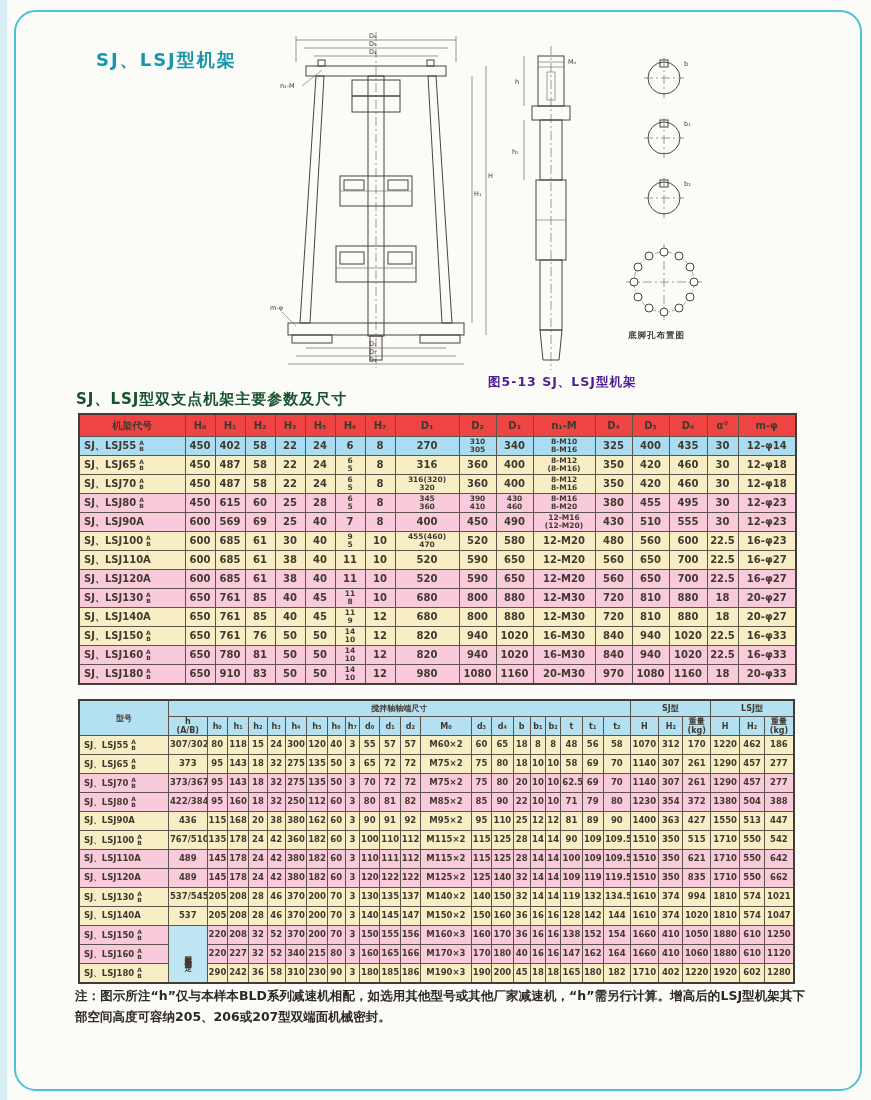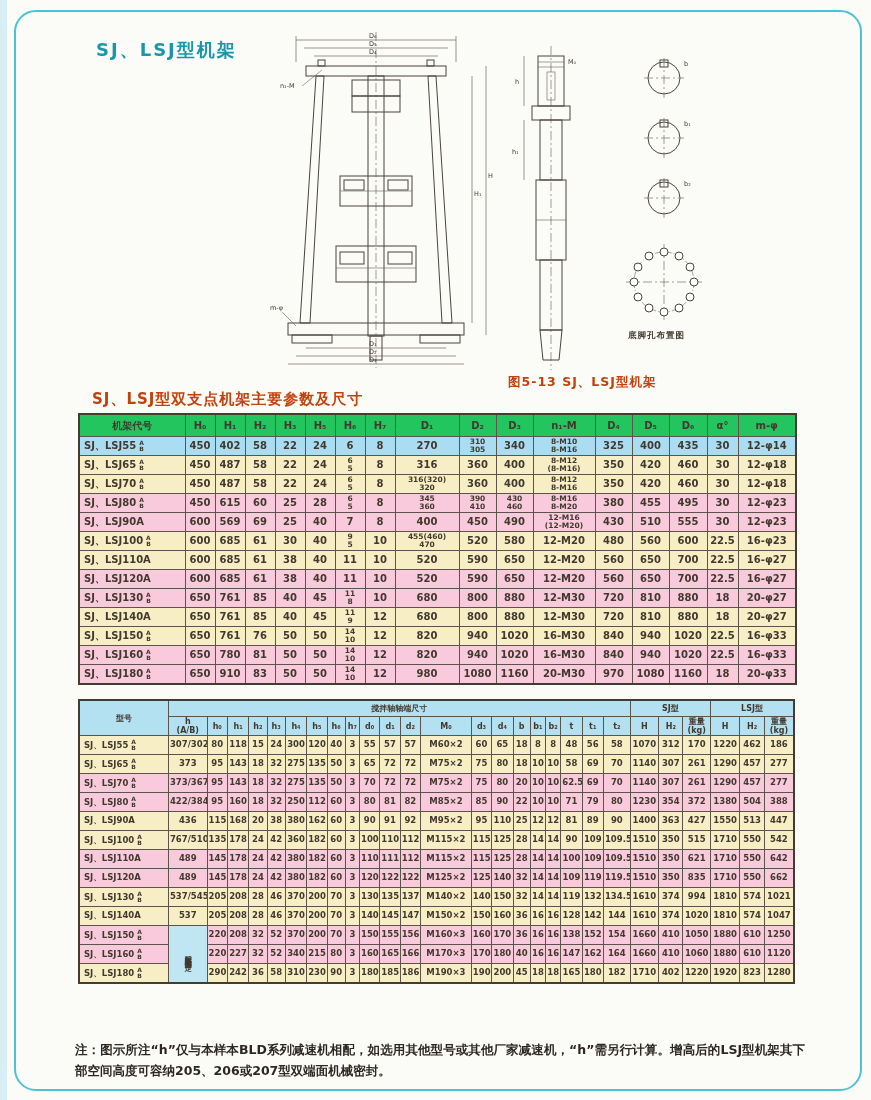--- a/index.html
+++ b/index.html
@@ -8,50 +8,50 @@
     background:#fbfbf8;
     font-family:"DejaVu Sans","Liberation Sans",sans-serif;
     color:#3b332b;
   }
   .edge-band{position:absolute;left:0;top:0;width:7px;height:100%;background:#d7eef5;}
   .page-frame{
     position:absolute;left:14px;top:10px;right:9px;bottom:9px;
     border:2px solid #4cc2d5;border-radius:22px;pointer-events:none;
   }
   .page-title{
-    position:absolute;left:96px;top:38px;
+    position:absolute;left:96px;top:48px;
     font-size:18px;font-weight:bold;color:#1897ab;letter-spacing:2px;
   }
   .section-title{
-    position:absolute;left:92px;top:390px;
-    font-size:15px;font-weight:bold;color:#c2410c;letter-spacing:1px;
+    position:absolute;left:76px;top:390px;
+    font-size:15px;font-weight:bold;color:#14532d;letter-spacing:1px;
   }
   .figure-caption{
     position:absolute;left:488px;top:374px;
-    font-size:12.5px;font-weight:bold;color:#c2410c;letter-spacing:1px;margin-left:20px;
+    font-size:12.5px;font-weight:bold;color:#4c1d95;letter-spacing:1px;
   }
   .drawing-wrap{position:absolute;left:266px;top:28px;width:478px;height:348px;}
   svg .ln{stroke:#4a443d;stroke-width:1;fill:none;}
   svg .thin{stroke:#6a6258;stroke-width:0.6;fill:none;}
   svg .cl{stroke:#7a7268;stroke-width:0.7;fill:none;stroke-dasharray:9 3 2 3;}
   svg .dim{stroke:#5a5248;stroke-width:0.6;fill:none;}
   svg text{fill:#433b31;font-family:"DejaVu Sans","Liberation Sans",sans-serif;}
   svg .dimtxt{font-size:6.5px;}
   svg .cap{font-size:8.5px;font-weight:bold;letter-spacing:1px;}
 
   table{border-collapse:collapse;table-layout:fixed;background:#fff;}
   .ptable{position:absolute;left:78px;}
   #t1{top:413px;width:717px;font-size:10px;}
   #t2{top:699px;width:717px;font-size:8.5px;}
   th,td{
     border:1px solid #5c544a;text-align:center;vertical-align:middle;
     padding:0 1px;font-weight:bold;line-height:1.15;color:#42392e;
     overflow:hidden;white-space:pre-line;
   }
-  #t1 th{background:#22c55e;height:21px;font-size:10px;text-align:center;}
+  #t1 th{background:#ef4444;height:21px;font-size:10px;text-align:center;}
   #t1 td{height:18px;}
   #t2 th{background:#b3e1f2;font-size:8px;height:15px;}
   #t2 td{height:18px;}
   #t1{border:2px solid #433c33;}
   #t2{border:2px solid #433c33;}
   tr.tone-blue td{background:#abddf2;}
   tr.tone-cream td{background:#f7eec5;}
   tr.tone-pink td{background:#f8cadb;}
   td.stack{font-size:7.5px;line-height:1.05;}
   td.model{text-align:left;padding-left:4px;white-space:nowrap;}
@@ -59,21 +59,21 @@
   .variant{
     display:inline-block;font-size:6px;line-height:1;vertical-align:middle;
     margin-left:3px;white-space:pre-line;text-align:center;
   }
   td.vert{
     background:#bfe6f2 !important;
     font-size:7px;line-height:1.15;padding:2px 1px;
     writing-mode:vertical-rl;letter-spacing:1px;
   }
   .note{
-    position:absolute;left:75px;top:1040px;width:730px;
+    position:absolute;left:75px;top:986px;width:730px;
     font-size:12.5px;line-height:1.65;color:#2e2822;font-weight:bold;
     text-align:justify;
   }
 </style>
 </head>
 <body>
 
 <div class="edge-band"></div>
 <div class="page-frame"></div>
 
@@ -994,19 +994,19 @@
         <td>45</td>
         <td>18</td>
         <td>18</td>
         <td>165</td>
         <td>180</td>
         <td>182</td>
         <td>1710</td>
         <td>402</td>
         <td>1220</td>
         <td>1920</td>
-        <td>823</td>
+        <td>602</td>
         <td>1280</td>
       </tr>
     </tbody>
 </table>
 
 <div class="note">注：图示所注“h”仅与本样本BLD系列减速机相配，如选用其他型号或其他厂家减速机，“h”需另行计算。增高后的LSJ型机架其下部空间高度可容纳205、206或207型双端面机械密封。</div>
 
 </body></html>

